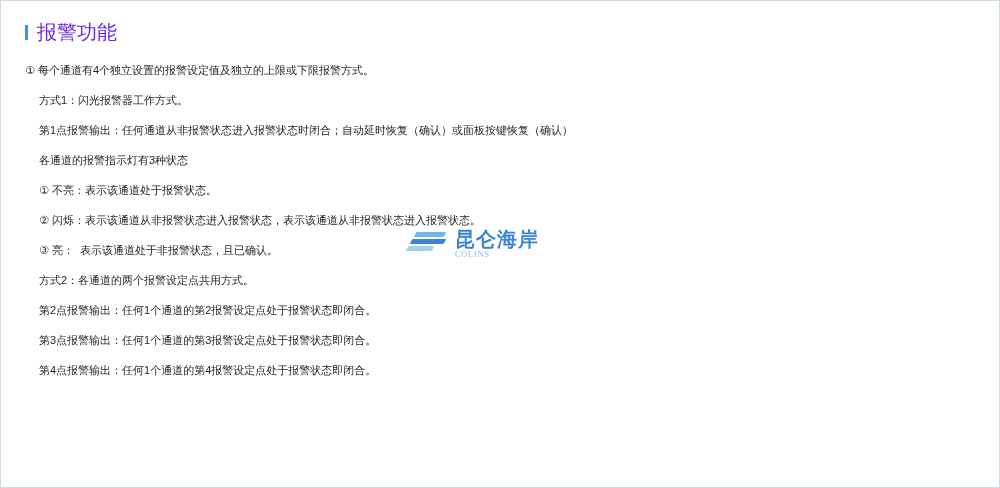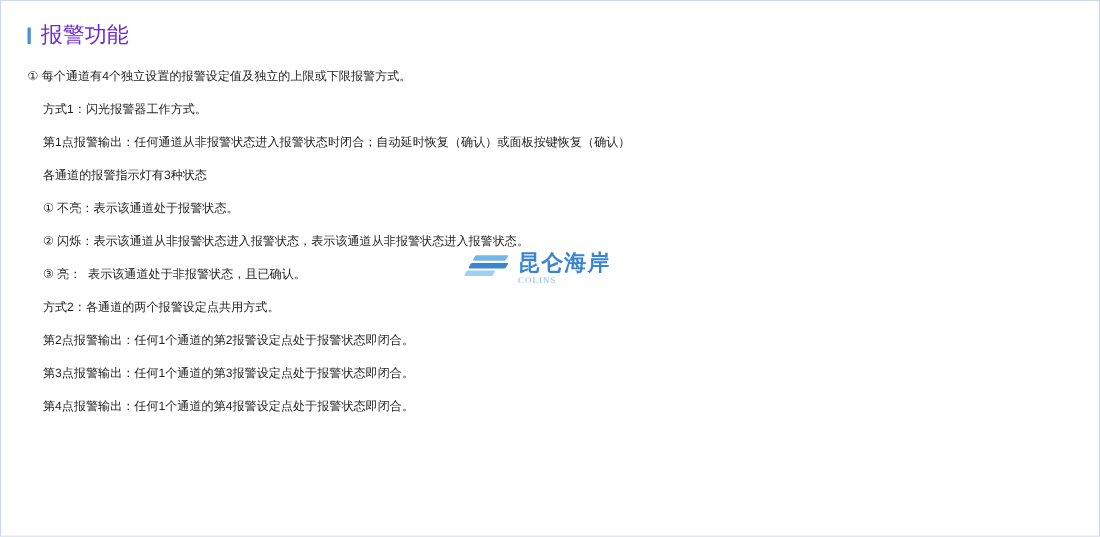--- a/index.html
+++ b/index.html
@@ -48,21 +48,21 @@
     line-height: 30px;
     color: #1f1f1f;
     white-space: pre;
   }
   .indent-1 { padding-left: 14px; }
   .indent-0 { padding-left: 0px; }
 
   
   .watermark {
     position: absolute;
-    left: 420px;
+    left: 404px;
     top: 228px;
     display: flex;
     align-items: center;
     opacity: 0.95;
     pointer-events: none;
   }
   .wm-mark {
     position: relative;
     width: 44px;
     height: 26px;

